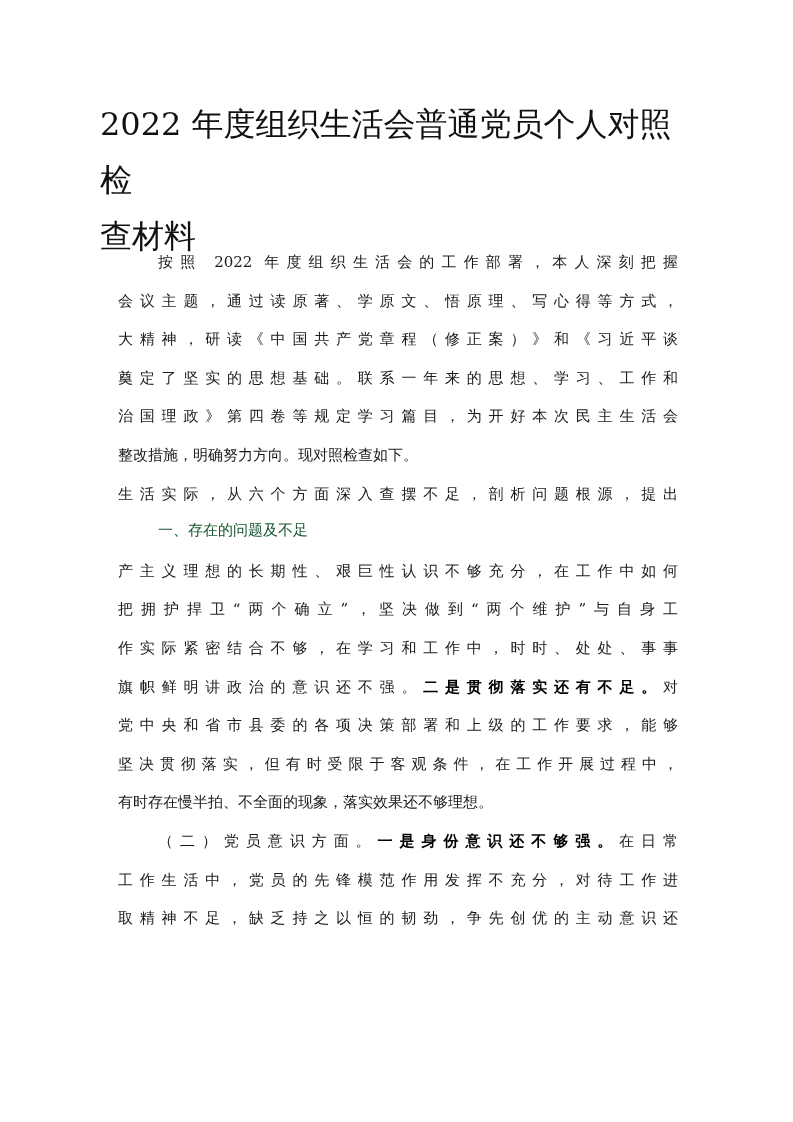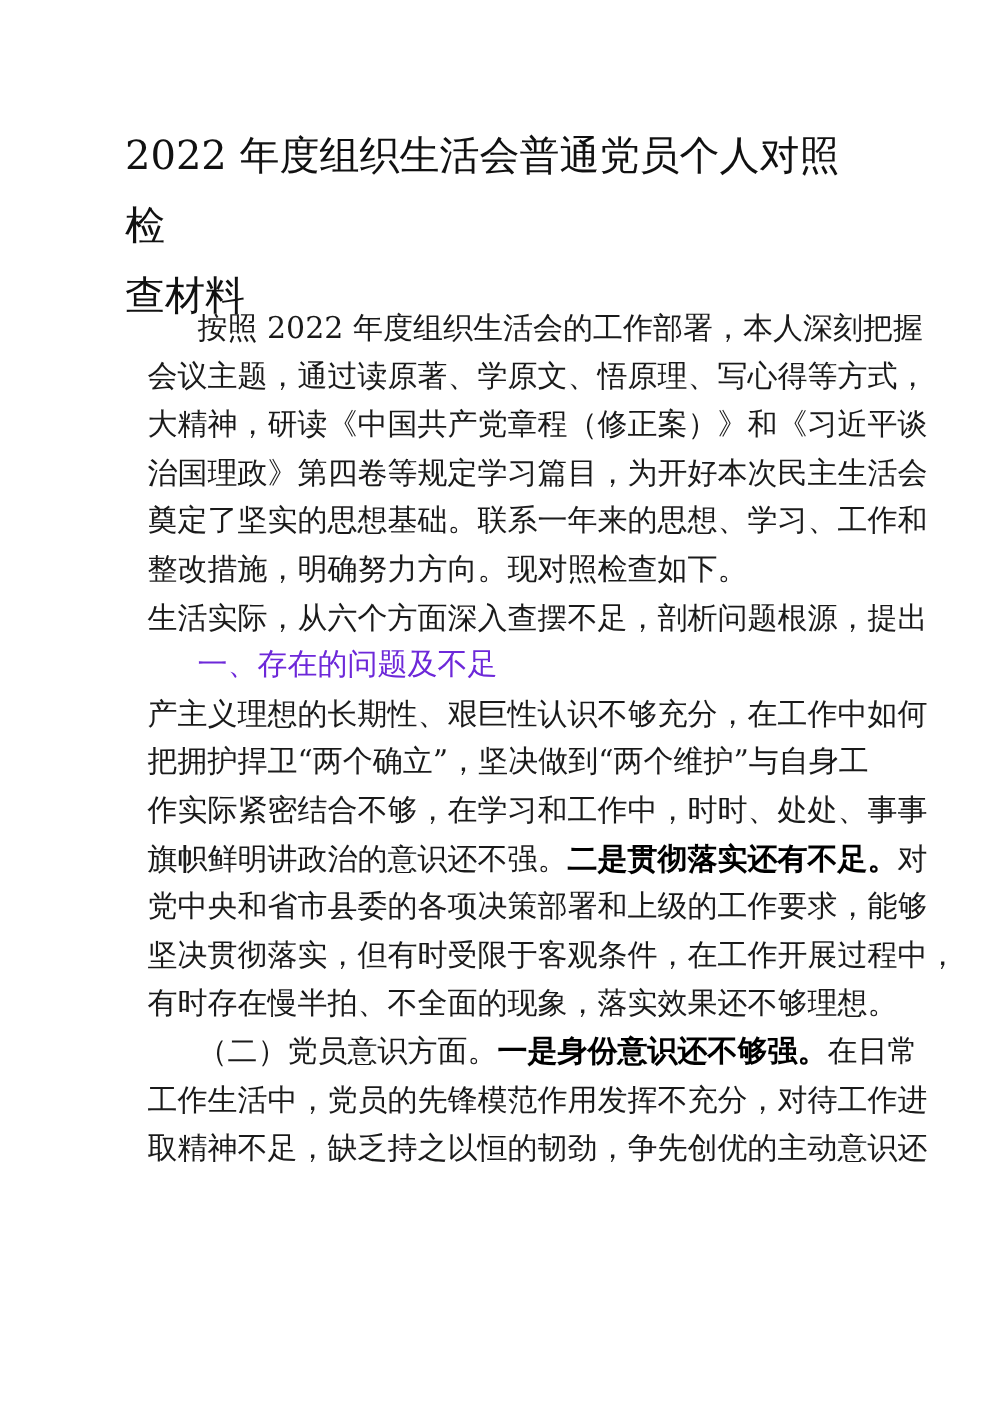--- a/index.html
+++ b/index.html
@@ -35,34 +35,34 @@
   }
   .body {
     position: absolute;
     left: 118px;
     top: 243px;
     width: 560px;
   }
   .line {
     height: 38.6px;
     line-height: 38.6px;
-    font-size: 24px;
+    font-size: 15px;
     white-space: nowrap;
     text-align: justify;
     text-align-last: justify;
     color: #1a1a1a;
     font-family: "DejaVu Serif", "Liberation Serif", serif;
   }
   .line.last { text-align-last: left; }
   .indent { padding-left: 40px; }
   .heading {
-    font-family: Liberation Sans, sans-serif;
+    font-family: Liberation Mono, monospace;
     font-weight: normal;
     text-align-last: left;
-    color: #6d28d9;
+    color: #14532d;
   }
   .bold {
     font-weight: bold;
     font-family: "DejaVu Sans", "Liberation Sans", sans-serif;
     color: #000;
   }
 </style>
 </head>
 <body>
 
@@ -72,22 +72,22 @@
     <div>2022 年度组织生活会普通党员个人对照检</div>
     <div>查材料</div>
   </div>
 
   <div class="body">
 
     <div>
       <div class="line indent">按照 2022 年度组织生活会的工作部署，本人深刻把握</div>
       <div class="line">会议主题，通过读原著、学原文、悟原理、写心得等方式，</div>
       <div class="line">大精神，研读《中国共产党章程（修正案）》和《习近平谈</div>
+      <div class="line">奠定了坚实的思想基础。联系一年来的思想、学习、工作和</div>
       <div class="line">治国理政》第四卷等规定学习篇目，为开好本次民主生活会</div>
-      <div class="line">奠定了坚实的思想基础。联系一年来的思想、学习、工作和</div>
       <div class="line last">整改措施，明确努力方向。现对照检查如下。</div>
       <div class="line">生活实际，从六个方面深入查摆不足，剖析问题根源，提出</div>
     </div>
 
     <div class="line indent heading">一、存在的问题及不足</div>
 
     <div>
       <div class="line">产主义理想的长期性、艰巨性认识不够充分，在工作中如何</div>
       <div class="line">把拥护捍卫“两个确立”，坚决做到“两个维护”与自身工</div>
       <div class="line">作实际紧密结合不够，在学习和工作中，时时、处处、事事</div>

